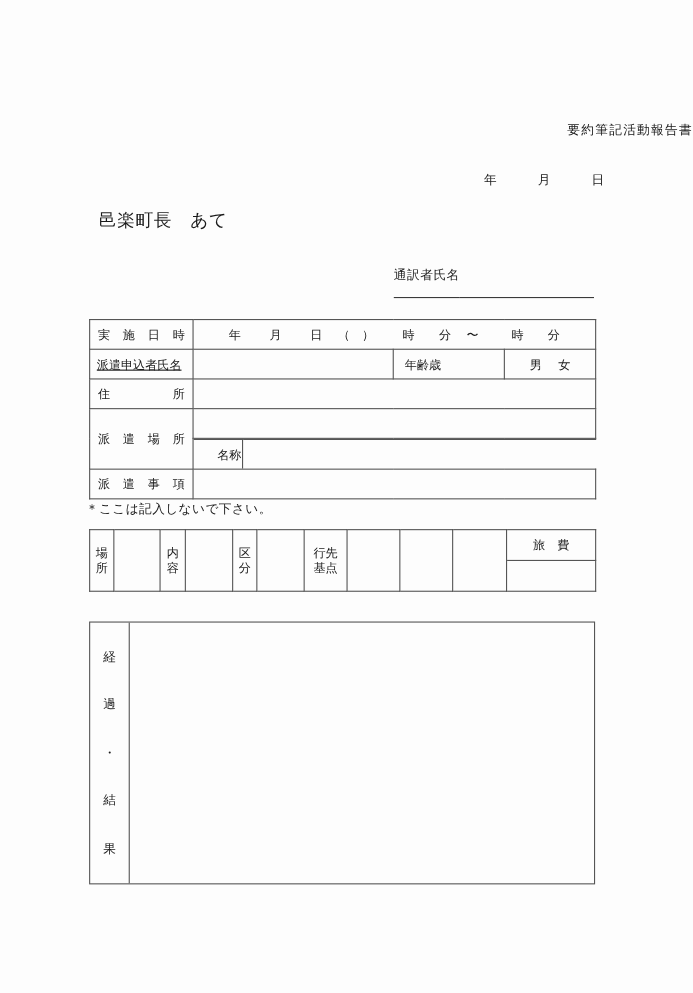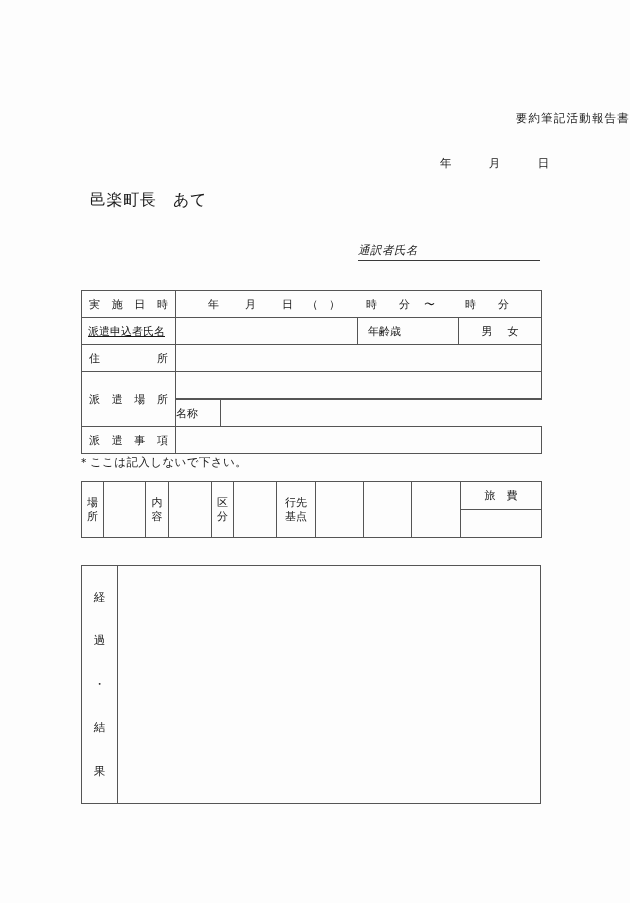--- a/index.html
+++ b/index.html
@@ -58,24 +58,23 @@
   .interpreter-row {
     left: 358px;
     top: 243px;
     width: 182px;
     display: flex;
     align-items: flex-end;
     font-size: 11.5px;
   }
   .interpreter-row .lbl {
     border-bottom: 1px solid #3a3a3a;
-    padding-bottom: 2px;
+    padding-bottom: 12px;
     letter-spacing: 0.5px;
     white-space: nowrap;
-    font-style: italic;
   }
   .interpreter-row .rule {
     flex: 1;
     border-bottom: 1px solid #3a3a3a;
     height: 14px;
   }
 
   .note {
     left: 78px;
     top: 455px;
@@ -134,21 +133,21 @@
   }
   .sex-cell {
     display: flex;
     align-items: center;
     justify-content: center;
     white-space: nowrap;
   }
   .sex-cell i { font-style: normal; display: inline-block; width: 26px; }
 
   .meisho-cell {
-    text-align: left;
+    text-align: right;
     white-space: nowrap;
   }
 
   
   #expense-table {
     left: 81px;
     top: 481px;
     width: 460px;
   }
   #expense-table td { height: 27px; }

